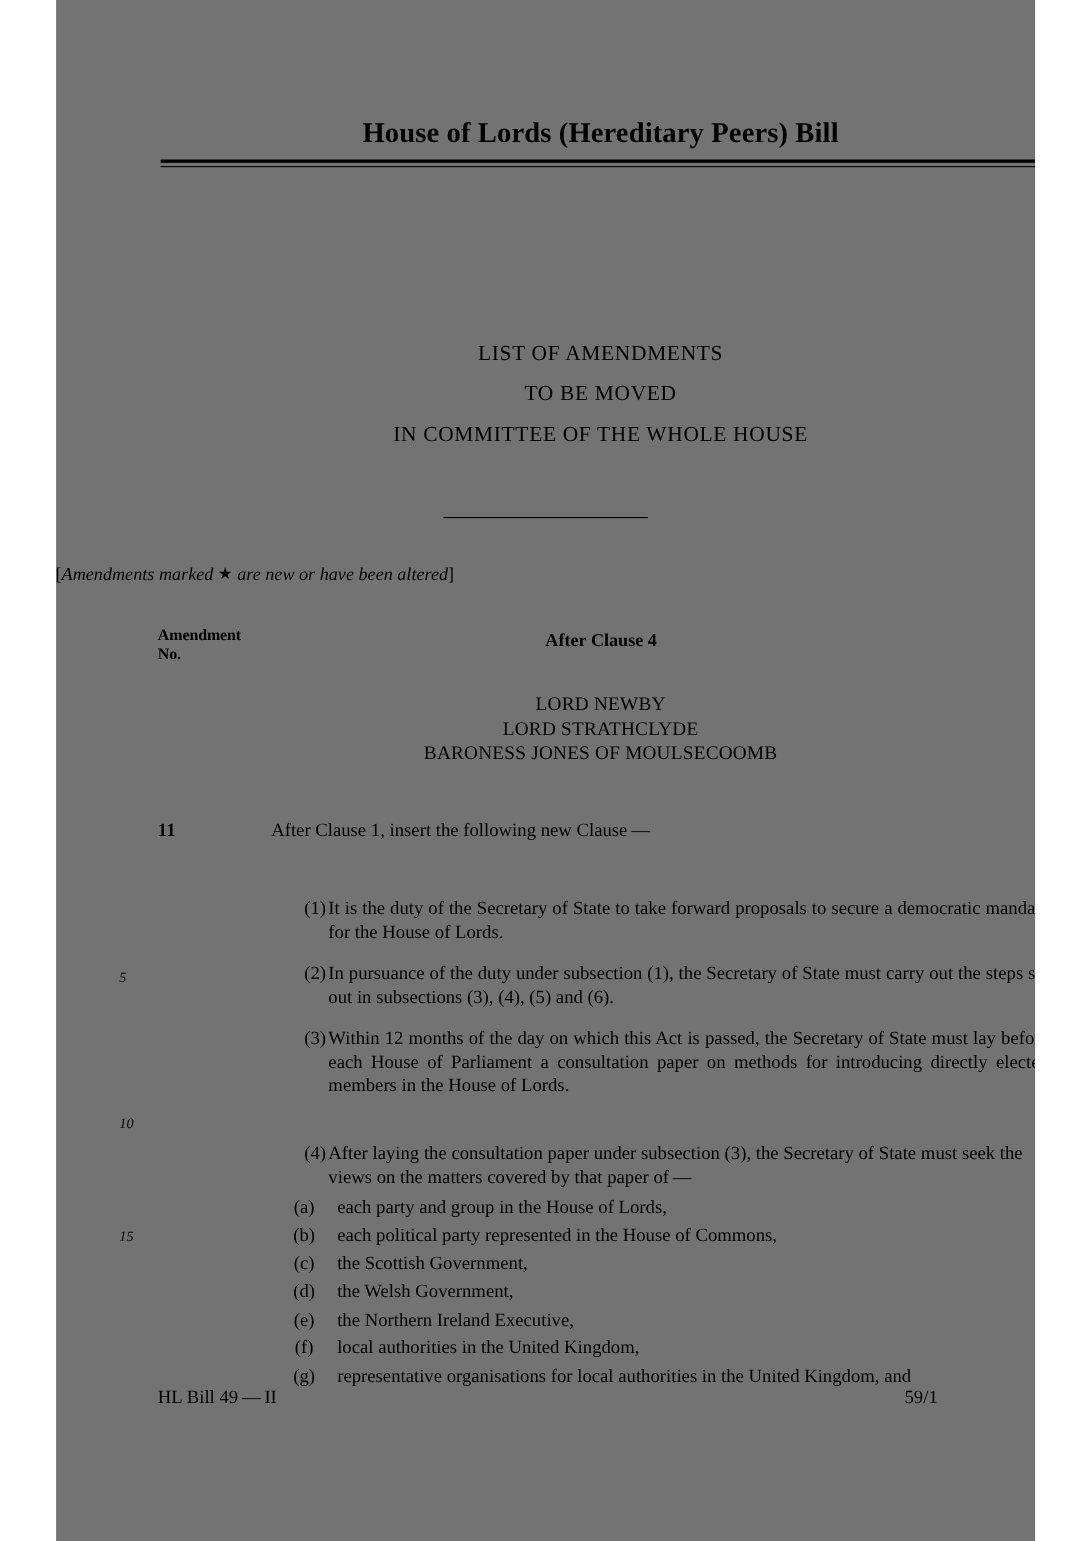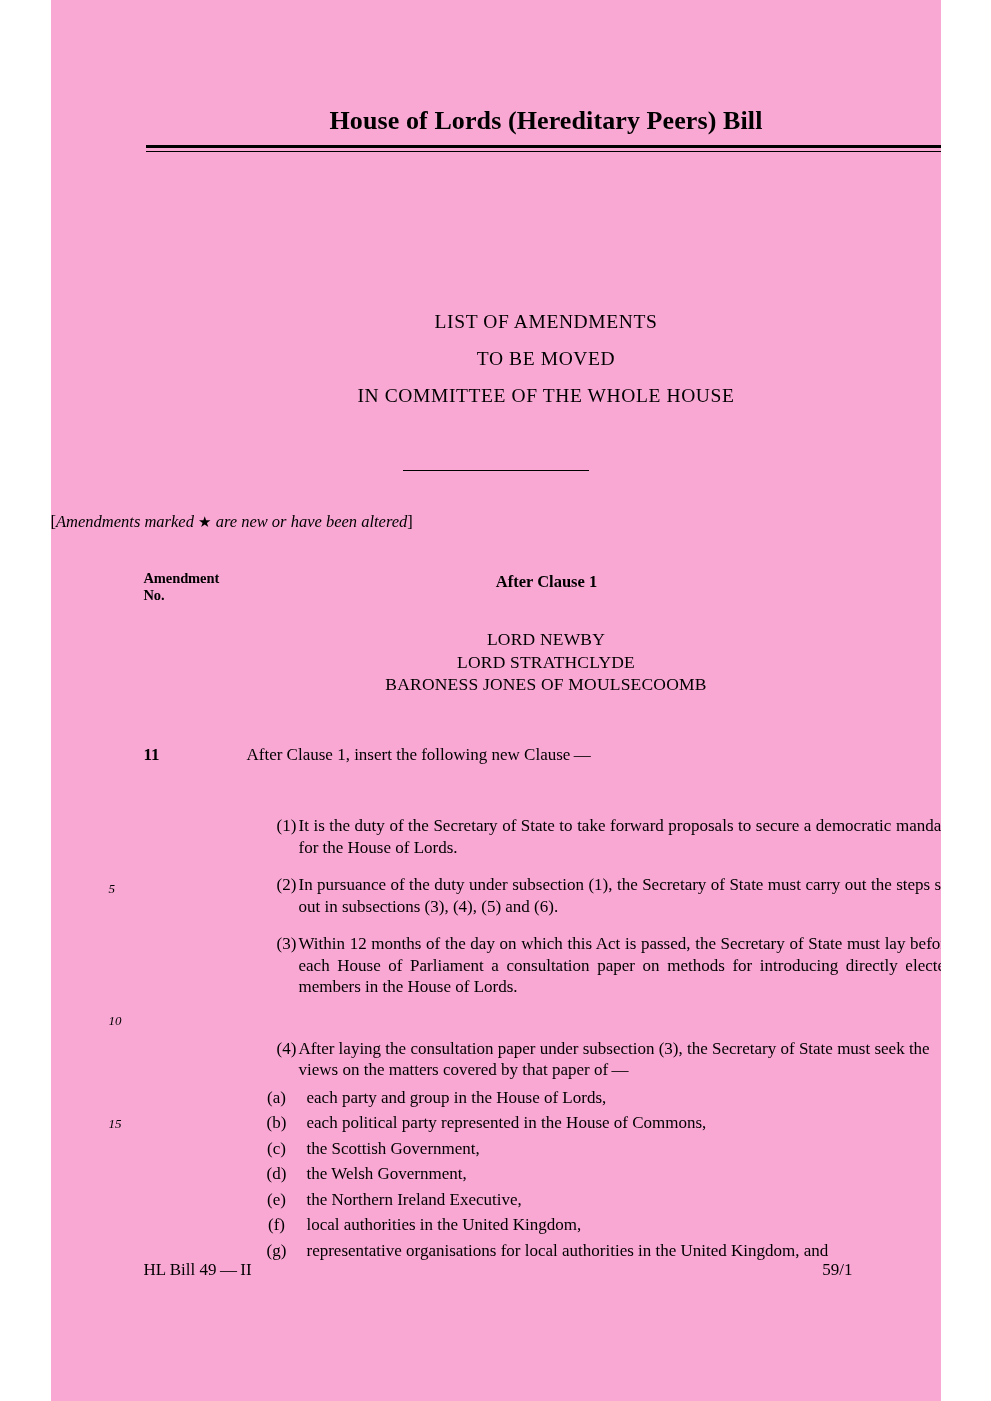--- a/index.html
+++ b/index.html
@@ -9,21 +9,21 @@
   }
   body {
     font-family: "Liberation Serif", "DejaVu Serif", serif;
     color: #000000;
   }
   .page {
     position: relative;
     width: 890px;
     height: 1401px;
     margin: 0 auto;
-    background: #f9a8d4;
+    background: #737373;
     overflow: hidden;
     text-decoration: underline;
   }
 
   
   .doc-title {
     position: absolute;
     left: 0;
     top: 106px;
     width: 991px;
@@ -250,21 +250,21 @@
   <div class="divider-rule"></div>
 
   <div class="amend-note">
     <span class="brk">[</span><span class="ital">Amendments marked </span><span class="star">★</span><span class="ital"> are new or have been altered</span><span class="brk">]</span>
   </div>
 
   <div class="amend-no-label">
     <div>Amendment</div>
     <div>No.</div>
   </div>
-  <div class="clause-section-heading">After Clause 1</div>
+  <div class="clause-section-heading">After Clause 4</div>
 
   <div class="sponsors">
     <div class="sponsor-line">LORD NEWBY</div>
     <div class="sponsor-line">LORD STRATHCLYDE</div>
     <div class="sponsor-line">BARONESS JONES OF MOULSECOOMB</div>
   </div>
 
   <div class="amend-number">11</div>
   <div class="instruction-line">After Clause 1, insert the following new Clause —</div>
 

